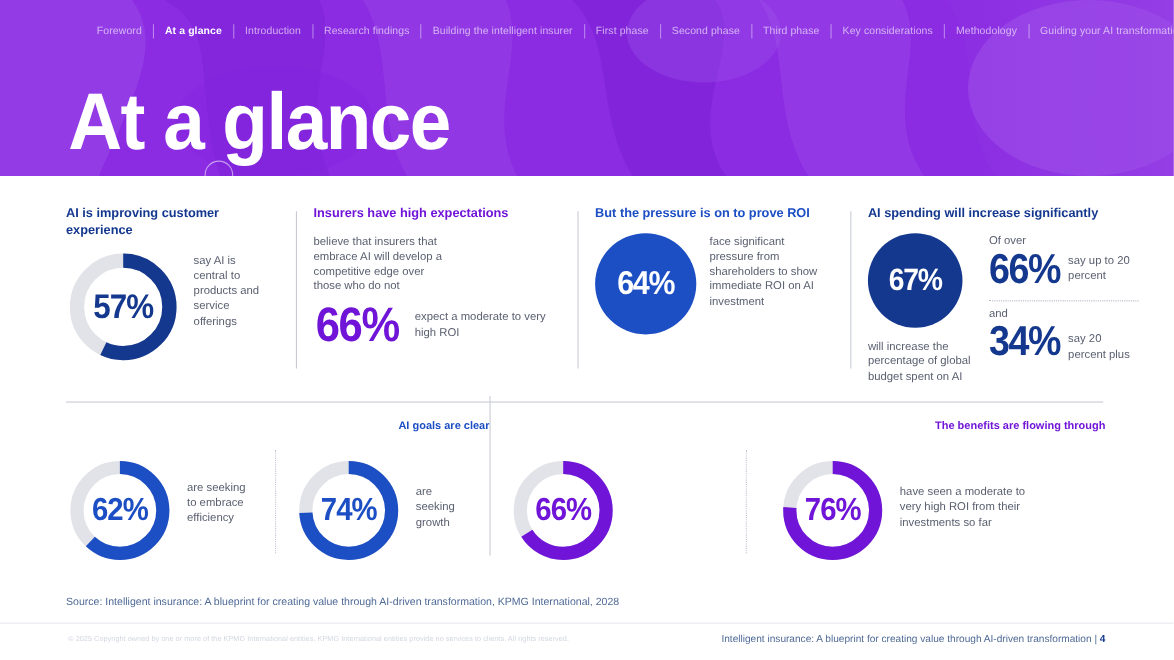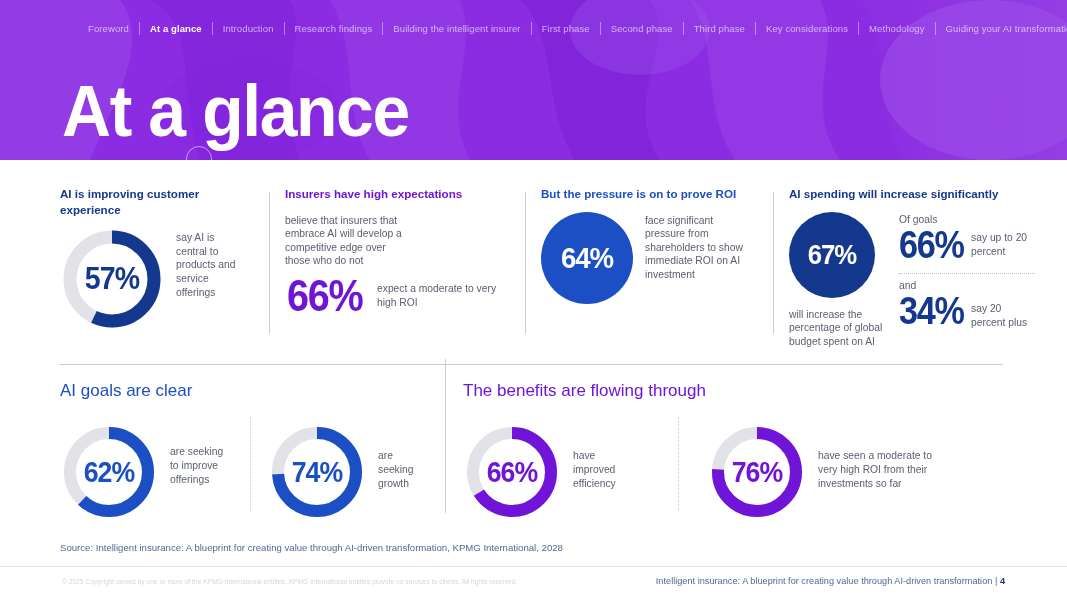--- a/index.html
+++ b/index.html
@@ -130,21 +130,21 @@
     border-top: 1px dotted #b9bdc9; height:0; margin: 9px 0 6px 0;
   }
   .kicker { font-size: 10.3px; color:#5a6070; line-height:12px; }
 
   
   .hrule { height:1px; background:#c9ccd6; margin: 16px 0 0 0; width: 943px; }
 
   
   .bottom-row { display:flex; margin-top: 16px; }
   .bsec { position: relative; }
-  .bsec-title { font-size: 17px; font-weight:normal; margin-bottom: 8px; }
+  .bsec-title { font-size: 10px; font-weight:bold; margin-bottom: 8px; text-align: right; }
   .bsec-inner { display:flex; }
   .bcell { position:relative; display:flex; align-items:flex-start; gap:12px; }
   .vdot::before {
     content:""; position:absolute; left:0; top:8px; bottom:10px; width:1px;
     border-left:1px dotted #c2c6d2;
   }
   .vsolid::before {
     content:""; position:absolute; left:0; top:-22px; bottom:8px; width:1px;
     background:#c9ccd6;
   }
@@ -261,21 +261,21 @@
         <div class="card-title t-navy">AI spending will increase significantly</div>
         <div style="display:flex;gap:14px;">
           <div>
             <div class="solid-wrap">
               <div class="solid-circle" style="width:86px;height:86px;background:#15388f;"></div>
               <div class="solid-label" style="font-size:28px;">67%</div>
             </div>
             <div class="stat-desc" style="width:96px;padding-top:6px;">will increase the percentage of global budget spent on AI</div>
           </div>
           <div style="flex:1;padding-top:2px;">
-            <div class="kicker">Of goals</div>
+            <div class="kicker">Of over</div>
             <div style="display:flex;align-items:center;gap:8px;">
               <div class="big-num" style="color:#15388f;font-size:38px;width:64px;">66%</div>
               <div class="stat-desc" style="width:64px;padding-top:0;">say up to 20 percent</div>
             </div>
             <div class="dotted"></div>
             <div class="kicker">and</div>
             <div style="display:flex;align-items:flex-end;gap:8px;">
               <div class="big-num" style="color:#15388f;font-size:38px;width:64px;">34%</div>
               <div class="stat-desc" style="width:62px;padding-top:0;">say 20 percent plus</div>
             </div>
@@ -292,21 +292,21 @@
         <div class="bsec-title t-blue">AI goals are clear</div>
         <div class="bsec-inner">
           <div class="bcell" style="width:190px;padding-top:14px;">
             <div class="donut-wrap">
               <svg class="donut" width="98" height="98" viewBox="0 0 98 98">
                 <circle cx="49" cy="49" r="39" fill="none" stroke="#e2e3e8" stroke-width="12"></circle>
                 <circle cx="49" cy="49" r="39" fill="none" stroke="#1c4ec4" stroke-width="12" stroke-dasharray="151.9 93.1" transform="rotate(-90 49 49)"></circle>
               </svg>
               <div class="donut-label" style="color:#1c4ec4;font-size:29px;">62%</div>
             </div>
-            <div class="stat-desc" style="width:58px;padding-top:22px;">are seeking to improve offerings</div>
+            <div class="stat-desc" style="width:58px;padding-top:22px;">are seeking to embrace efficiency</div>
           </div>
           <div class="bcell vdot" style="width:195px;padding-left:18px;padding-top:14px;">
             <div class="donut-wrap">
               <svg class="donut" width="98" height="98" viewBox="0 0 98 98">
                 <circle cx="49" cy="49" r="39" fill="none" stroke="#e2e3e8" stroke-width="12"></circle>
                 <circle cx="49" cy="49" r="39" fill="none" stroke="#1c4ec4" stroke-width="12" stroke-dasharray="181.3 63.7" transform="rotate(-90 49 49)"></circle>
               </svg>
               <div class="donut-label" style="color:#1c4ec4;font-size:29px;">74%</div>
             </div>
             <div class="stat-desc" style="width:52px;padding-top:26px;">are seeking growth</div>
@@ -318,21 +318,20 @@
         <div class="bsec-title t-purple">The benefits are flowing through</div>
         <div class="bsec-inner">
           <div class="bcell" style="width:215px;padding-top:14px;">
             <div class="donut-wrap">
               <svg class="donut" width="98" height="98" viewBox="0 0 98 98">
                 <circle cx="49" cy="49" r="39" fill="none" stroke="#e2e3e8" stroke-width="12"></circle>
                 <circle cx="49" cy="49" r="39" fill="none" stroke="#7014d8" stroke-width="12" stroke-dasharray="161.7 83.3" transform="rotate(-90 49 49)"></circle>
               </svg>
               <div class="donut-label" style="color:#7014d8;font-size:29px;">66%</div>
             </div>
-            <div class="stat-desc" style="width:58px;padding-top:26px;">have improved efficiency</div>
           </div>
           <div class="bcell vdot" style="width:310px;padding-left:30px;padding-top:14px;">
             <div class="donut-wrap">
               <svg class="donut" width="98" height="98" viewBox="0 0 98 98">
                 <circle cx="49" cy="49" r="39" fill="none" stroke="#e2e3e8" stroke-width="12"></circle>
                 <circle cx="49" cy="49" r="39" fill="none" stroke="#7014d8" stroke-width="12" stroke-dasharray="186.2 58.8" transform="rotate(-90 49 49)"></circle>
               </svg>
               <div class="donut-label" style="color:#7014d8;font-size:29px;">76%</div>
             </div>
             <div class="stat-desc" style="width:120px;padding-top:26px;">have seen a moderate to very high ROI from their investments so far</div>

